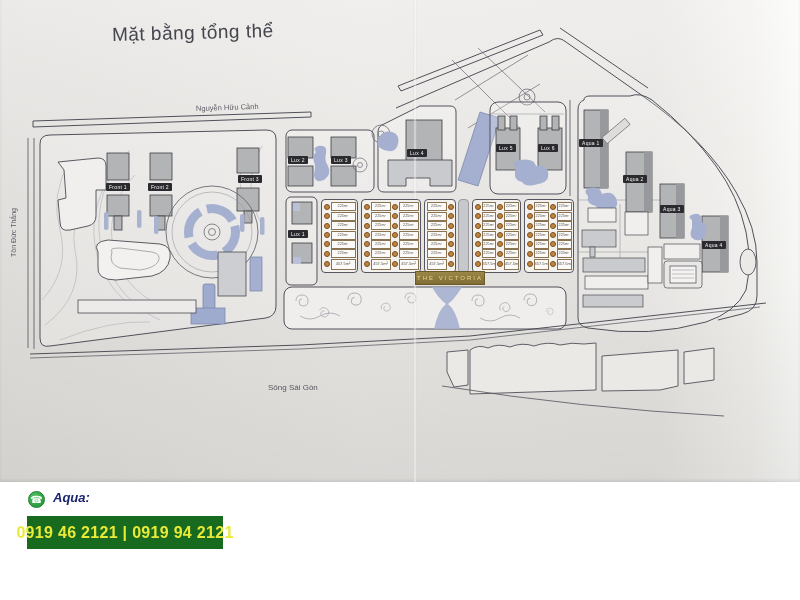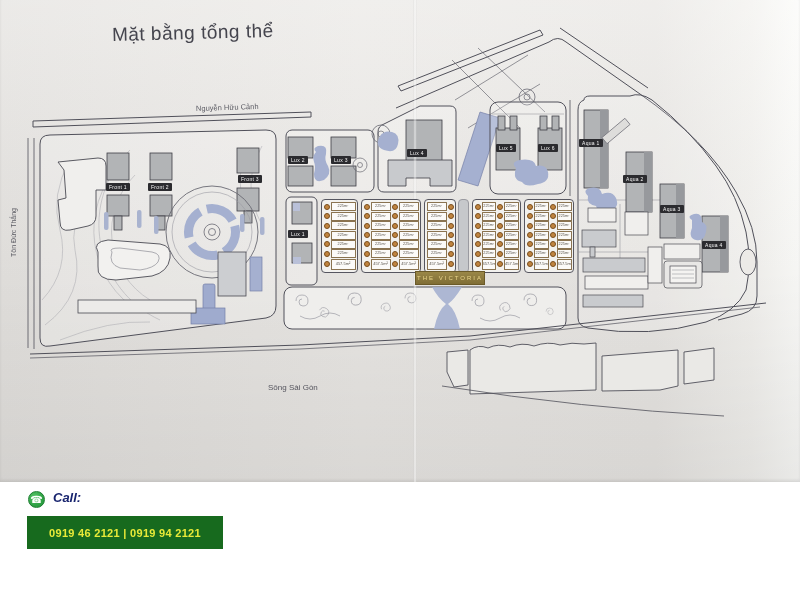--- a/index.html
+++ b/index.html
@@ -37,21 +37,21 @@
   .lot.corner{height:9px;line-height:8.5px;font-size:4px;}
   .strip{position:absolute;left:458px;top:199px;width:11px;height:74px;background:#c6c8cb;
     border:.5px solid #9a9aa0;border-radius:4px;box-sizing:border-box;}
   
   .phone-icon{position:absolute;left:28px;top:491px;width:17px;height:17px;border-radius:50%;
     background:radial-gradient(circle at 35% 30%,#52c163,#2b9e41 70%);border:1px solid #1d7d31;
     box-sizing:border-box;color:#fff;font-size:10px;line-height:15px;text-align:center;}
   .call-label{position:absolute;left:53px;top:490px;font-size:13px;font-weight:bold;font-style:italic;
     color:#18246e;}
   .phone-bar{position:absolute;left:27px;top:516px;width:196px;height:33px;background:#176a1e;
-    display:flex;align-items:center;justify-content:center;font-size:11px;font-weight:bold;
+    display:flex;align-items:center;justify-content:center;font-size:16px;font-weight:bold;
     color:#e9ea38;letter-spacing:.3px;white-space:nowrap;}
 </style>
 </head>
 <body>
 
 <div class="stage">
   <div class="photo">
 
     <svg class="art" width="800" height="482" viewBox="0 0 800 482">
       <defs>
@@ -476,16 +476,16 @@
     <div class="blabel" style="left:579px;top:139px">Aqua 1</div>
     <div class="blabel" style="left:623px;top:175px">Aqua 2</div>
     <div class="blabel" style="left:660px;top:205px">Aqua 3</div>
     <div class="blabel" style="left:702px;top:241px">Aqua 4</div>
 
     <div class="banner">THE VICTORIA</div>
   </div>
 
   <div>
     <div class="phone-icon">☎</div>
-    <div class="call-label">Call:</div>
+    <div class="call-label">Aqua:</div>
     <div class="phone-bar">0919 46 2121 | 0919 94 2121</div>
   </div>
 </div>
 
 </body></html>

